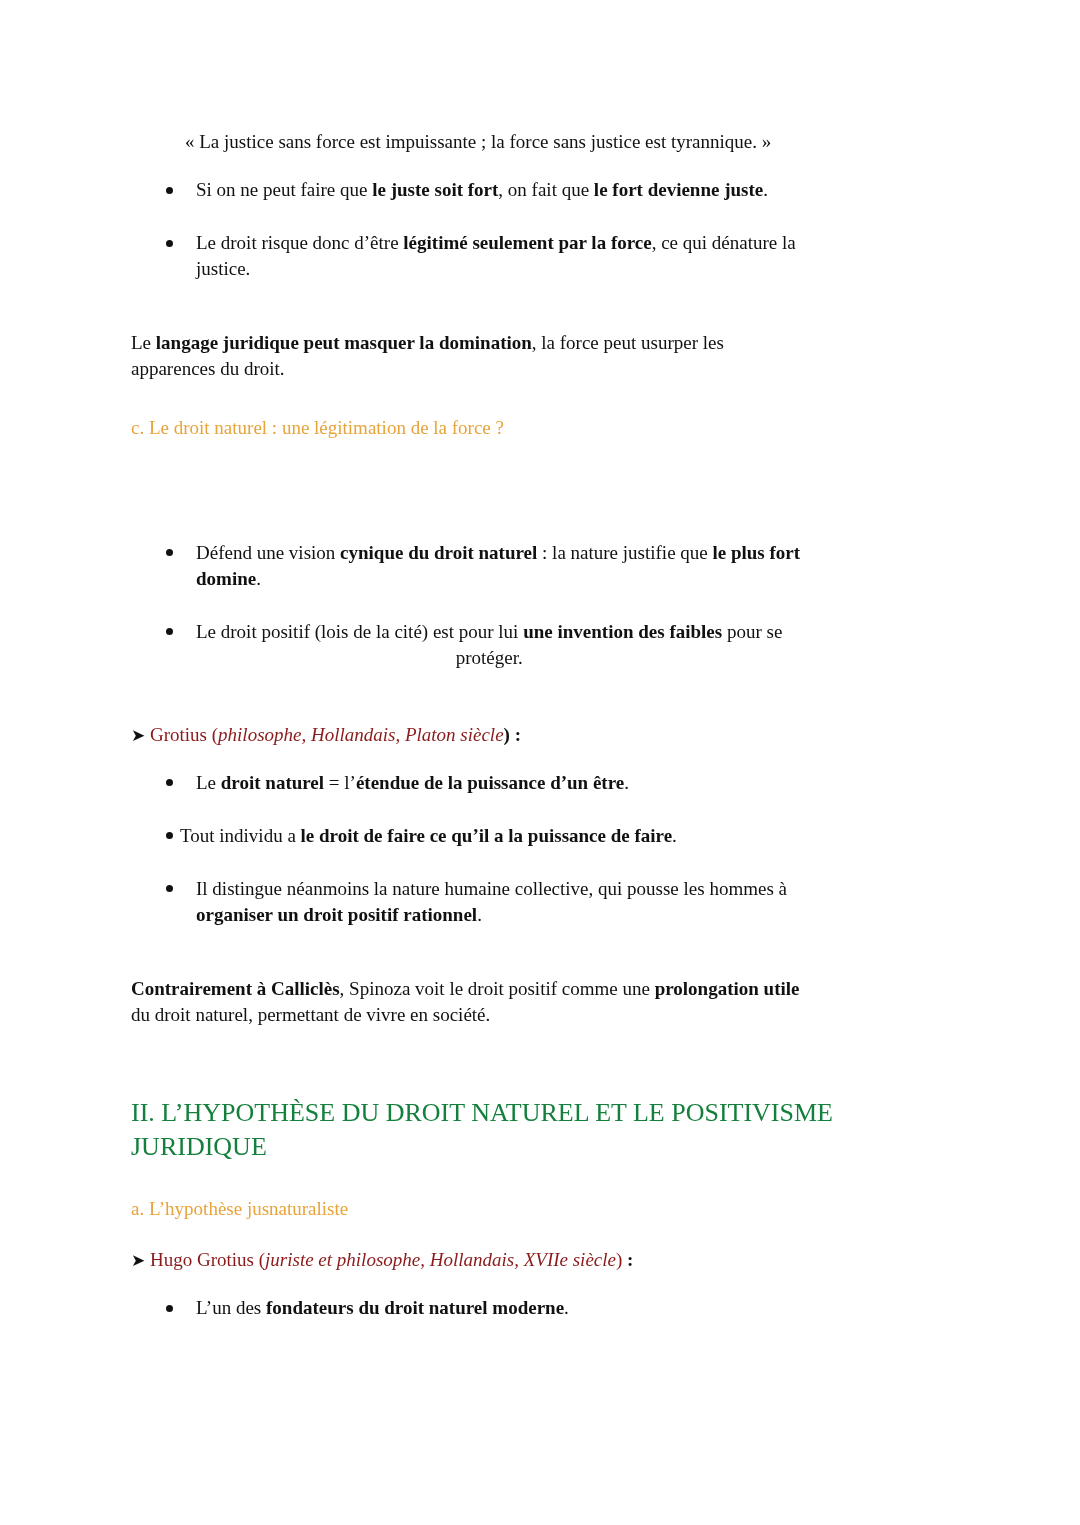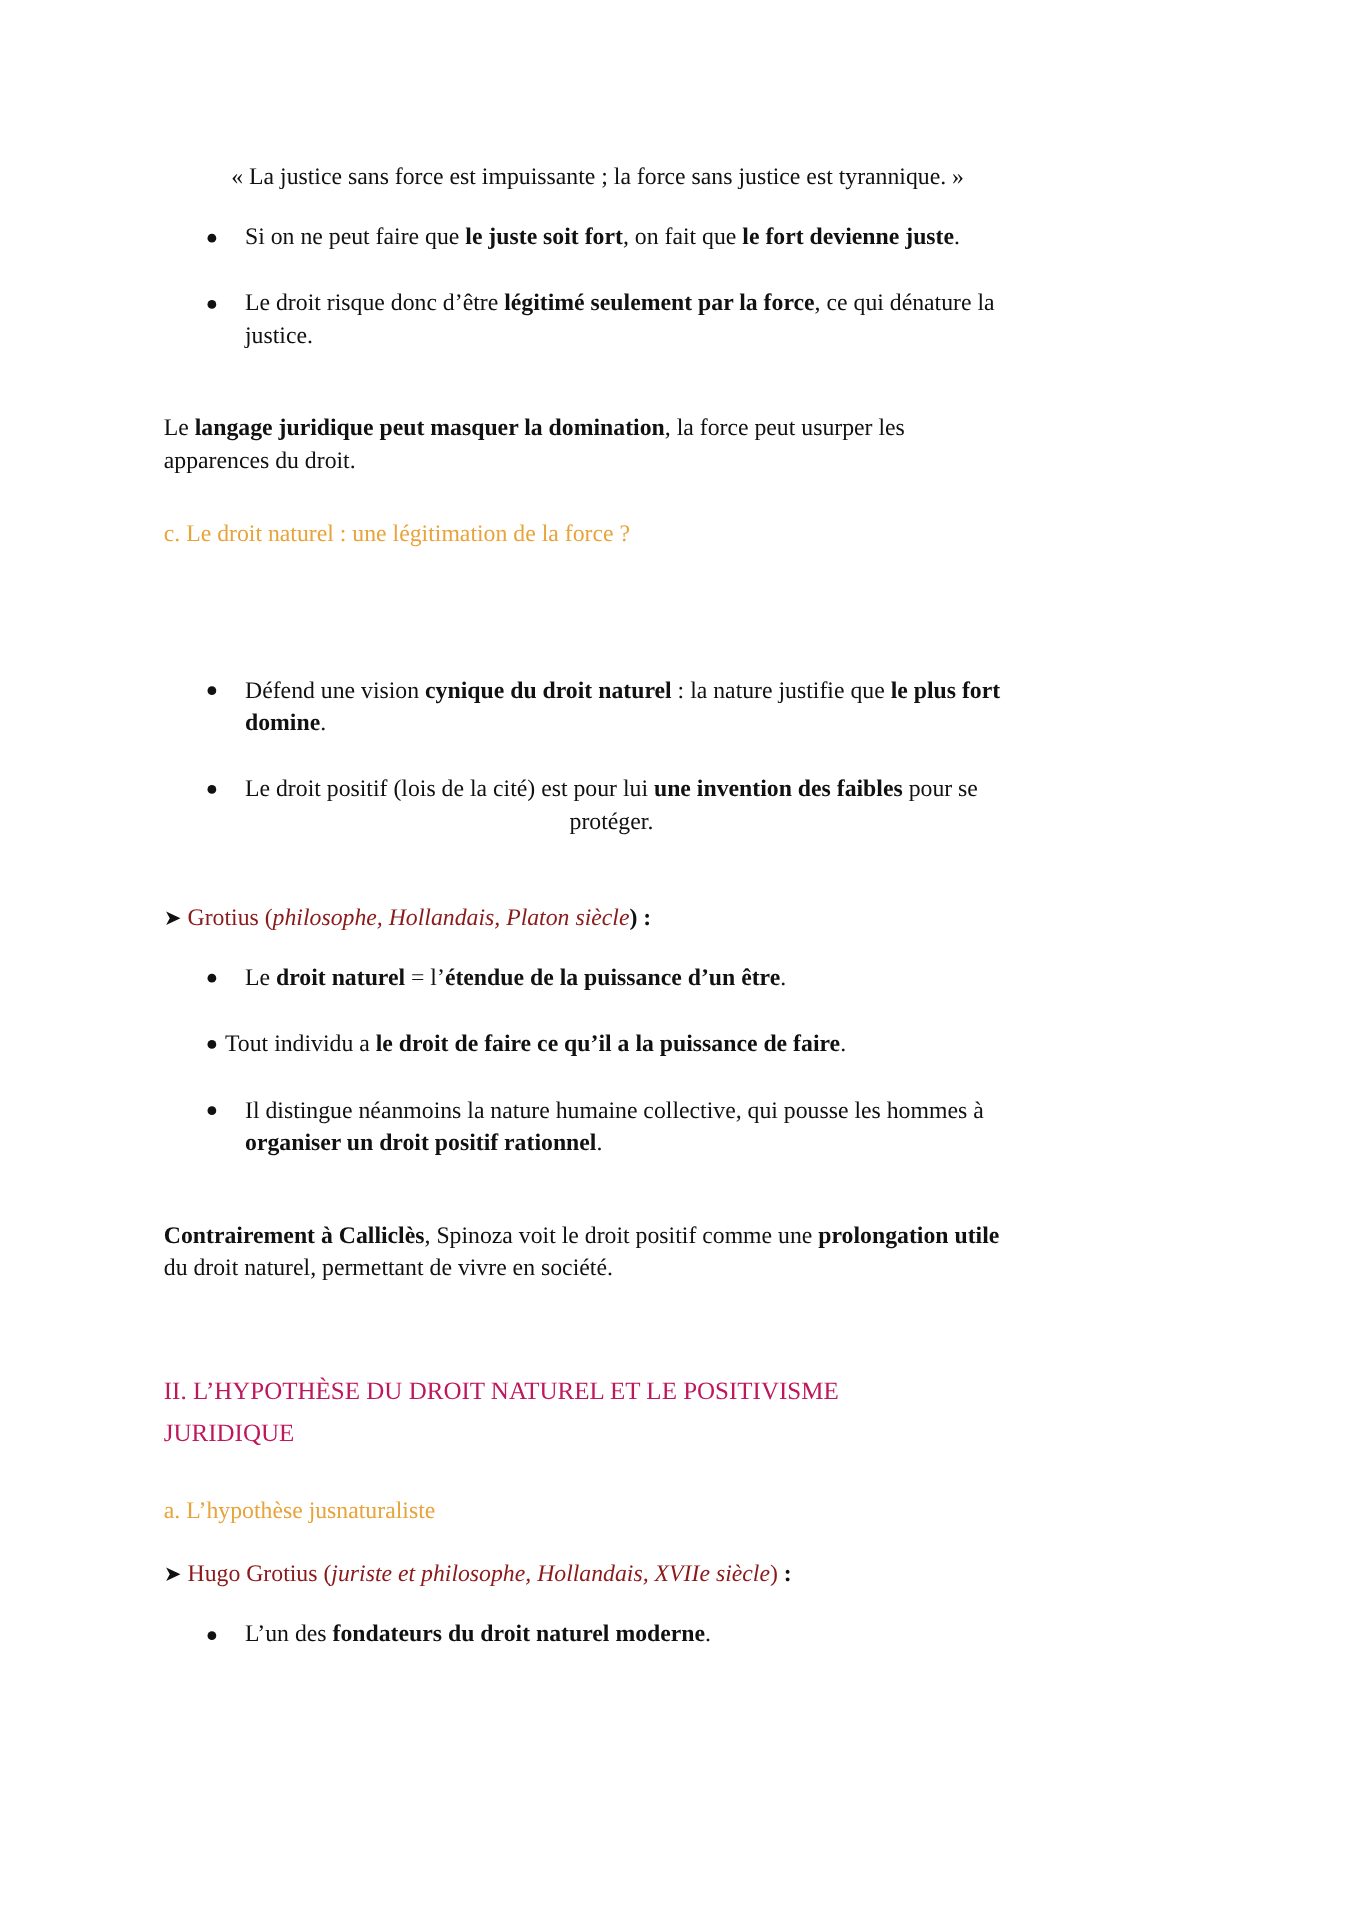--- a/index.html
+++ b/index.html
@@ -8,21 +8,21 @@
       font-family: "DejaVu Serif", "Liberation Serif", serif;
       color: #111111;
     }
     .page { position: absolute; left: 0; top: 0; width: 1080px; height: 1525px; }
     .abs { position: absolute; }
     .txt { font-size: 19px; line-height: 26px; white-space: nowrap; font-family: "Liberation Serif", serif; }
     b, .b { font-weight: bold; }
     .red { color: #8b1a1a; }
     .orange { color: #e8a33a; }
     .bullet { position: absolute; width: 7px; height: 7px; border-radius: 50%; background: #111; }
-    .h2 { font-size: 20px; line-height: 34px; font-family: "Liberation Serif", serif; color: #be185d; }
+    .h2 { font-size: 26px; line-height: 34px; font-family: "Liberation Serif", serif; color: #15803d; }
     .arrow { font-family: "DejaVu Sans", sans-serif; font-size: 17px; color: #111; }
   </style>
 </head>
 <body>
 
 <div class="page">
 
   <div class="abs txt" style="left:185px; top:129px;">« La justice sans force est impuissante ; la force sans justice est tyrannique. »</div>
 
   <span class="bullet" style="left:166px; top:187px;"></span>

